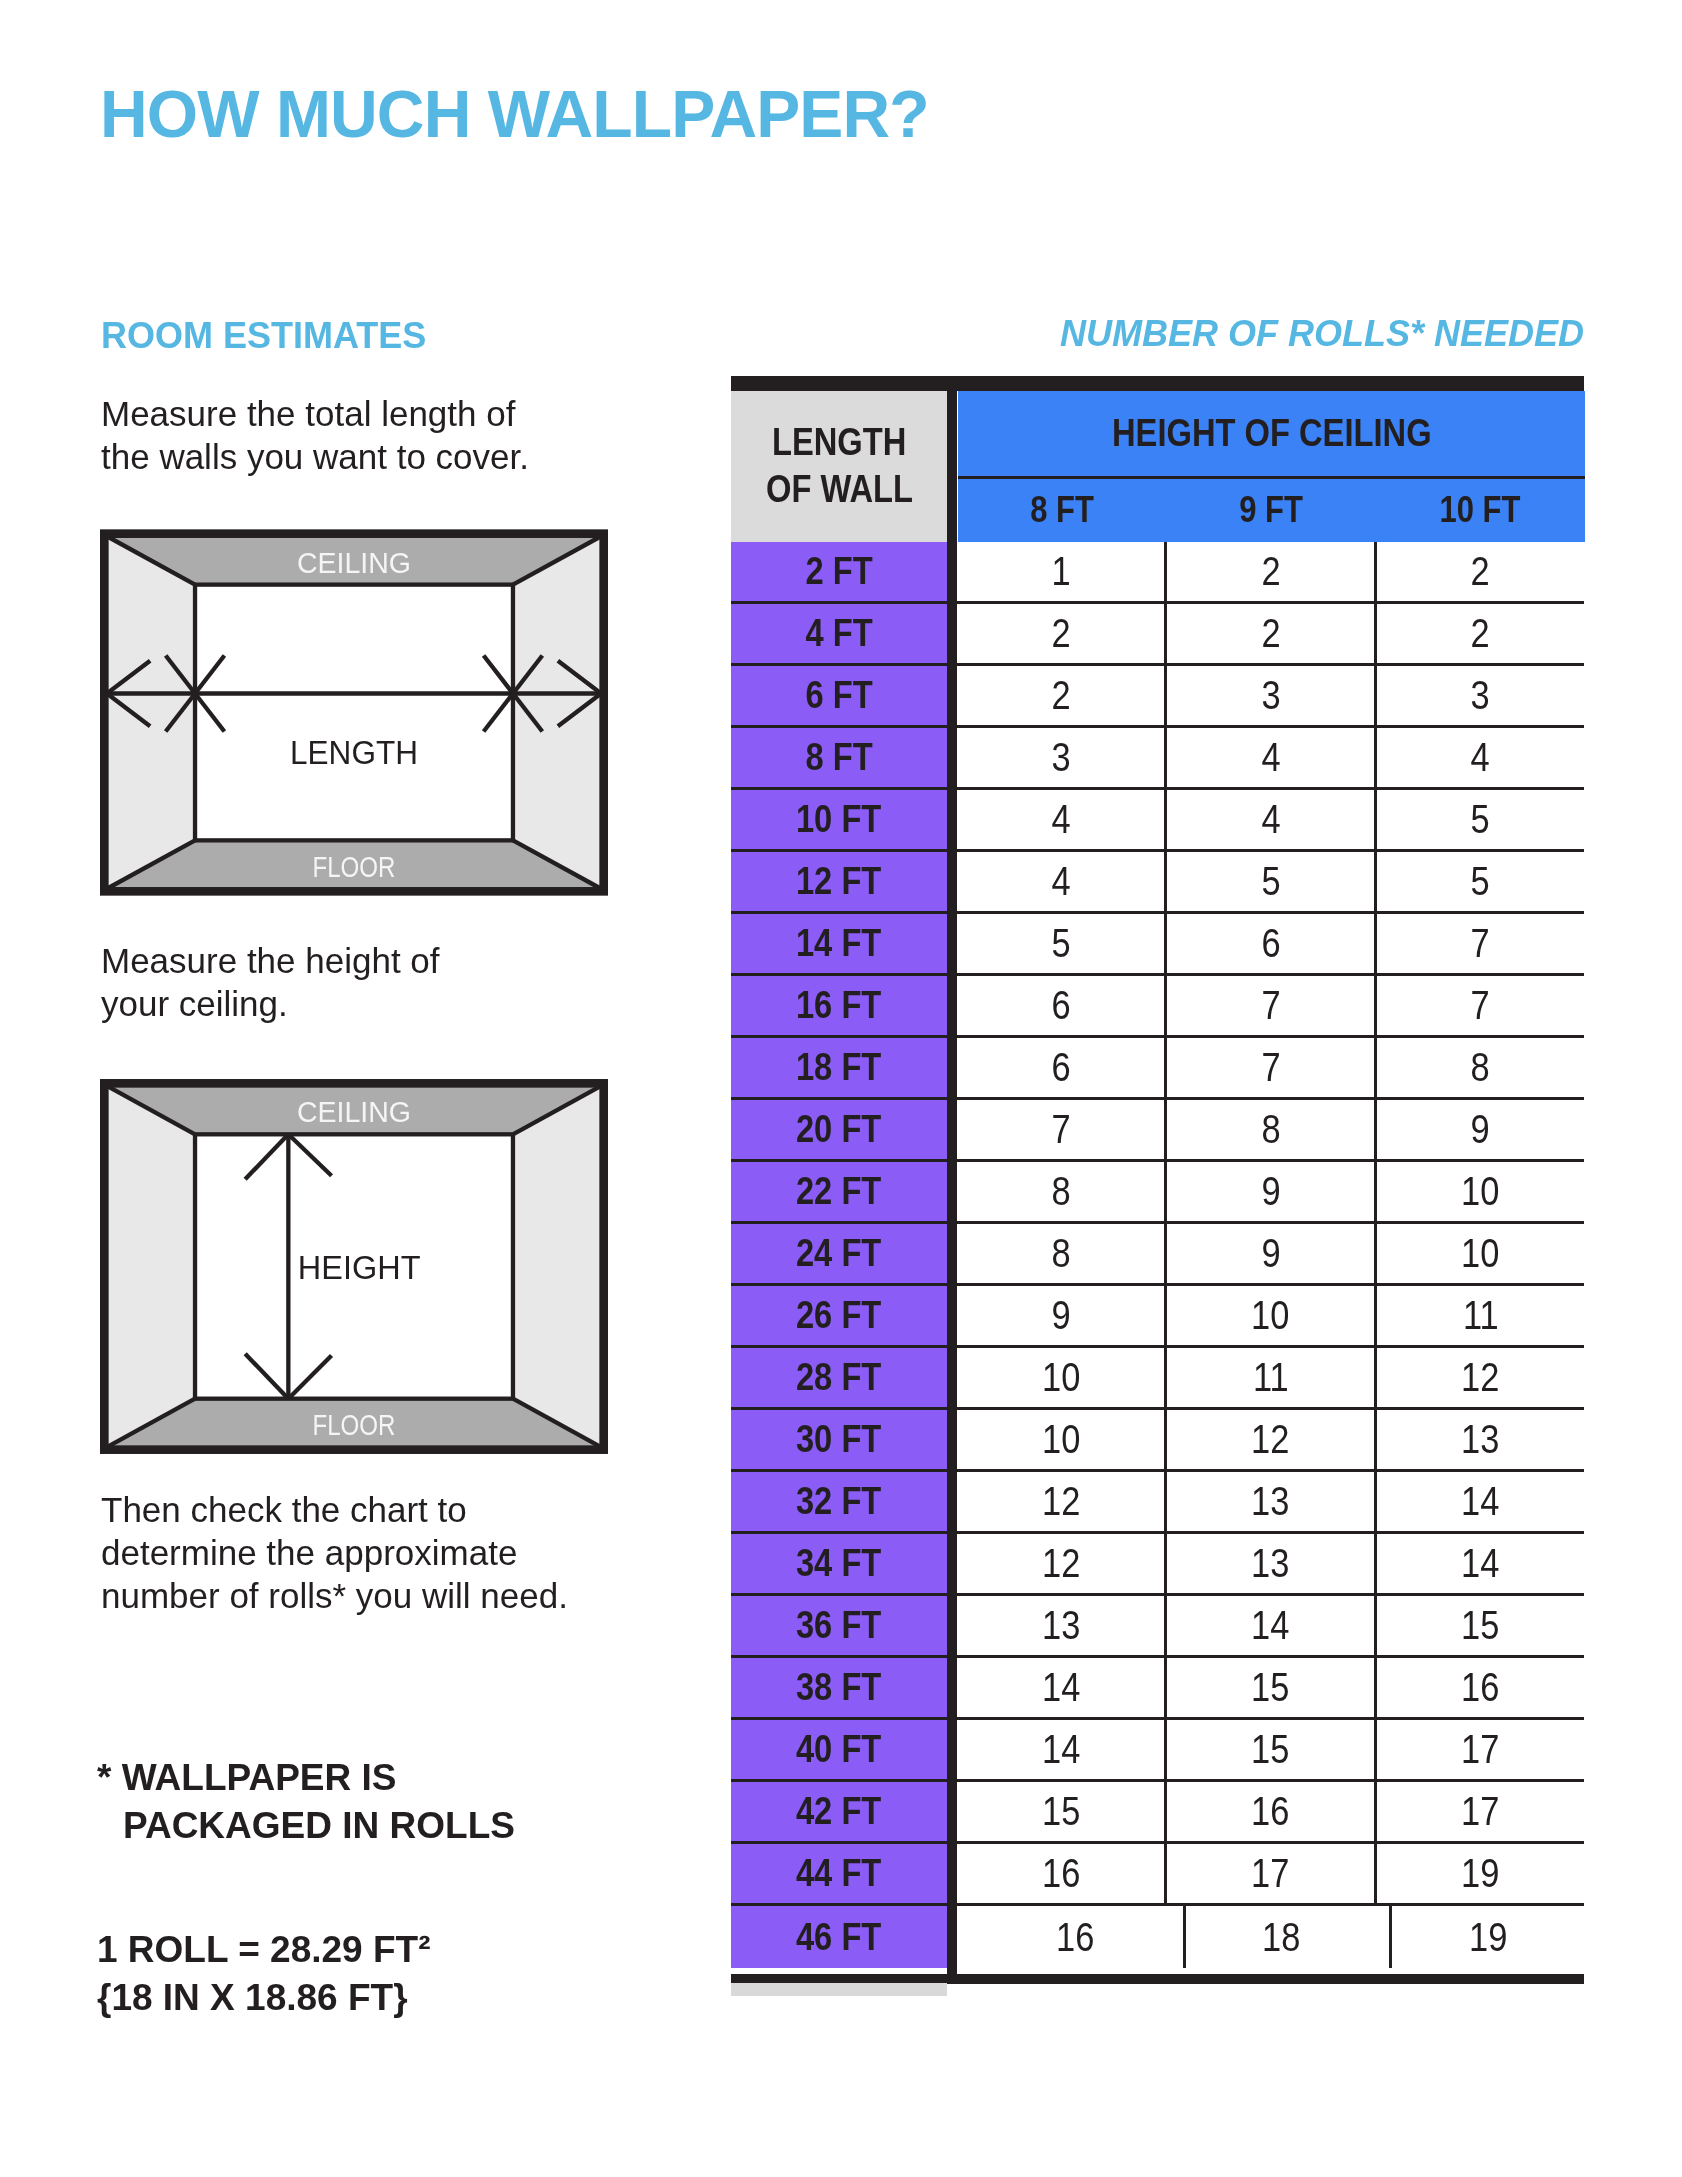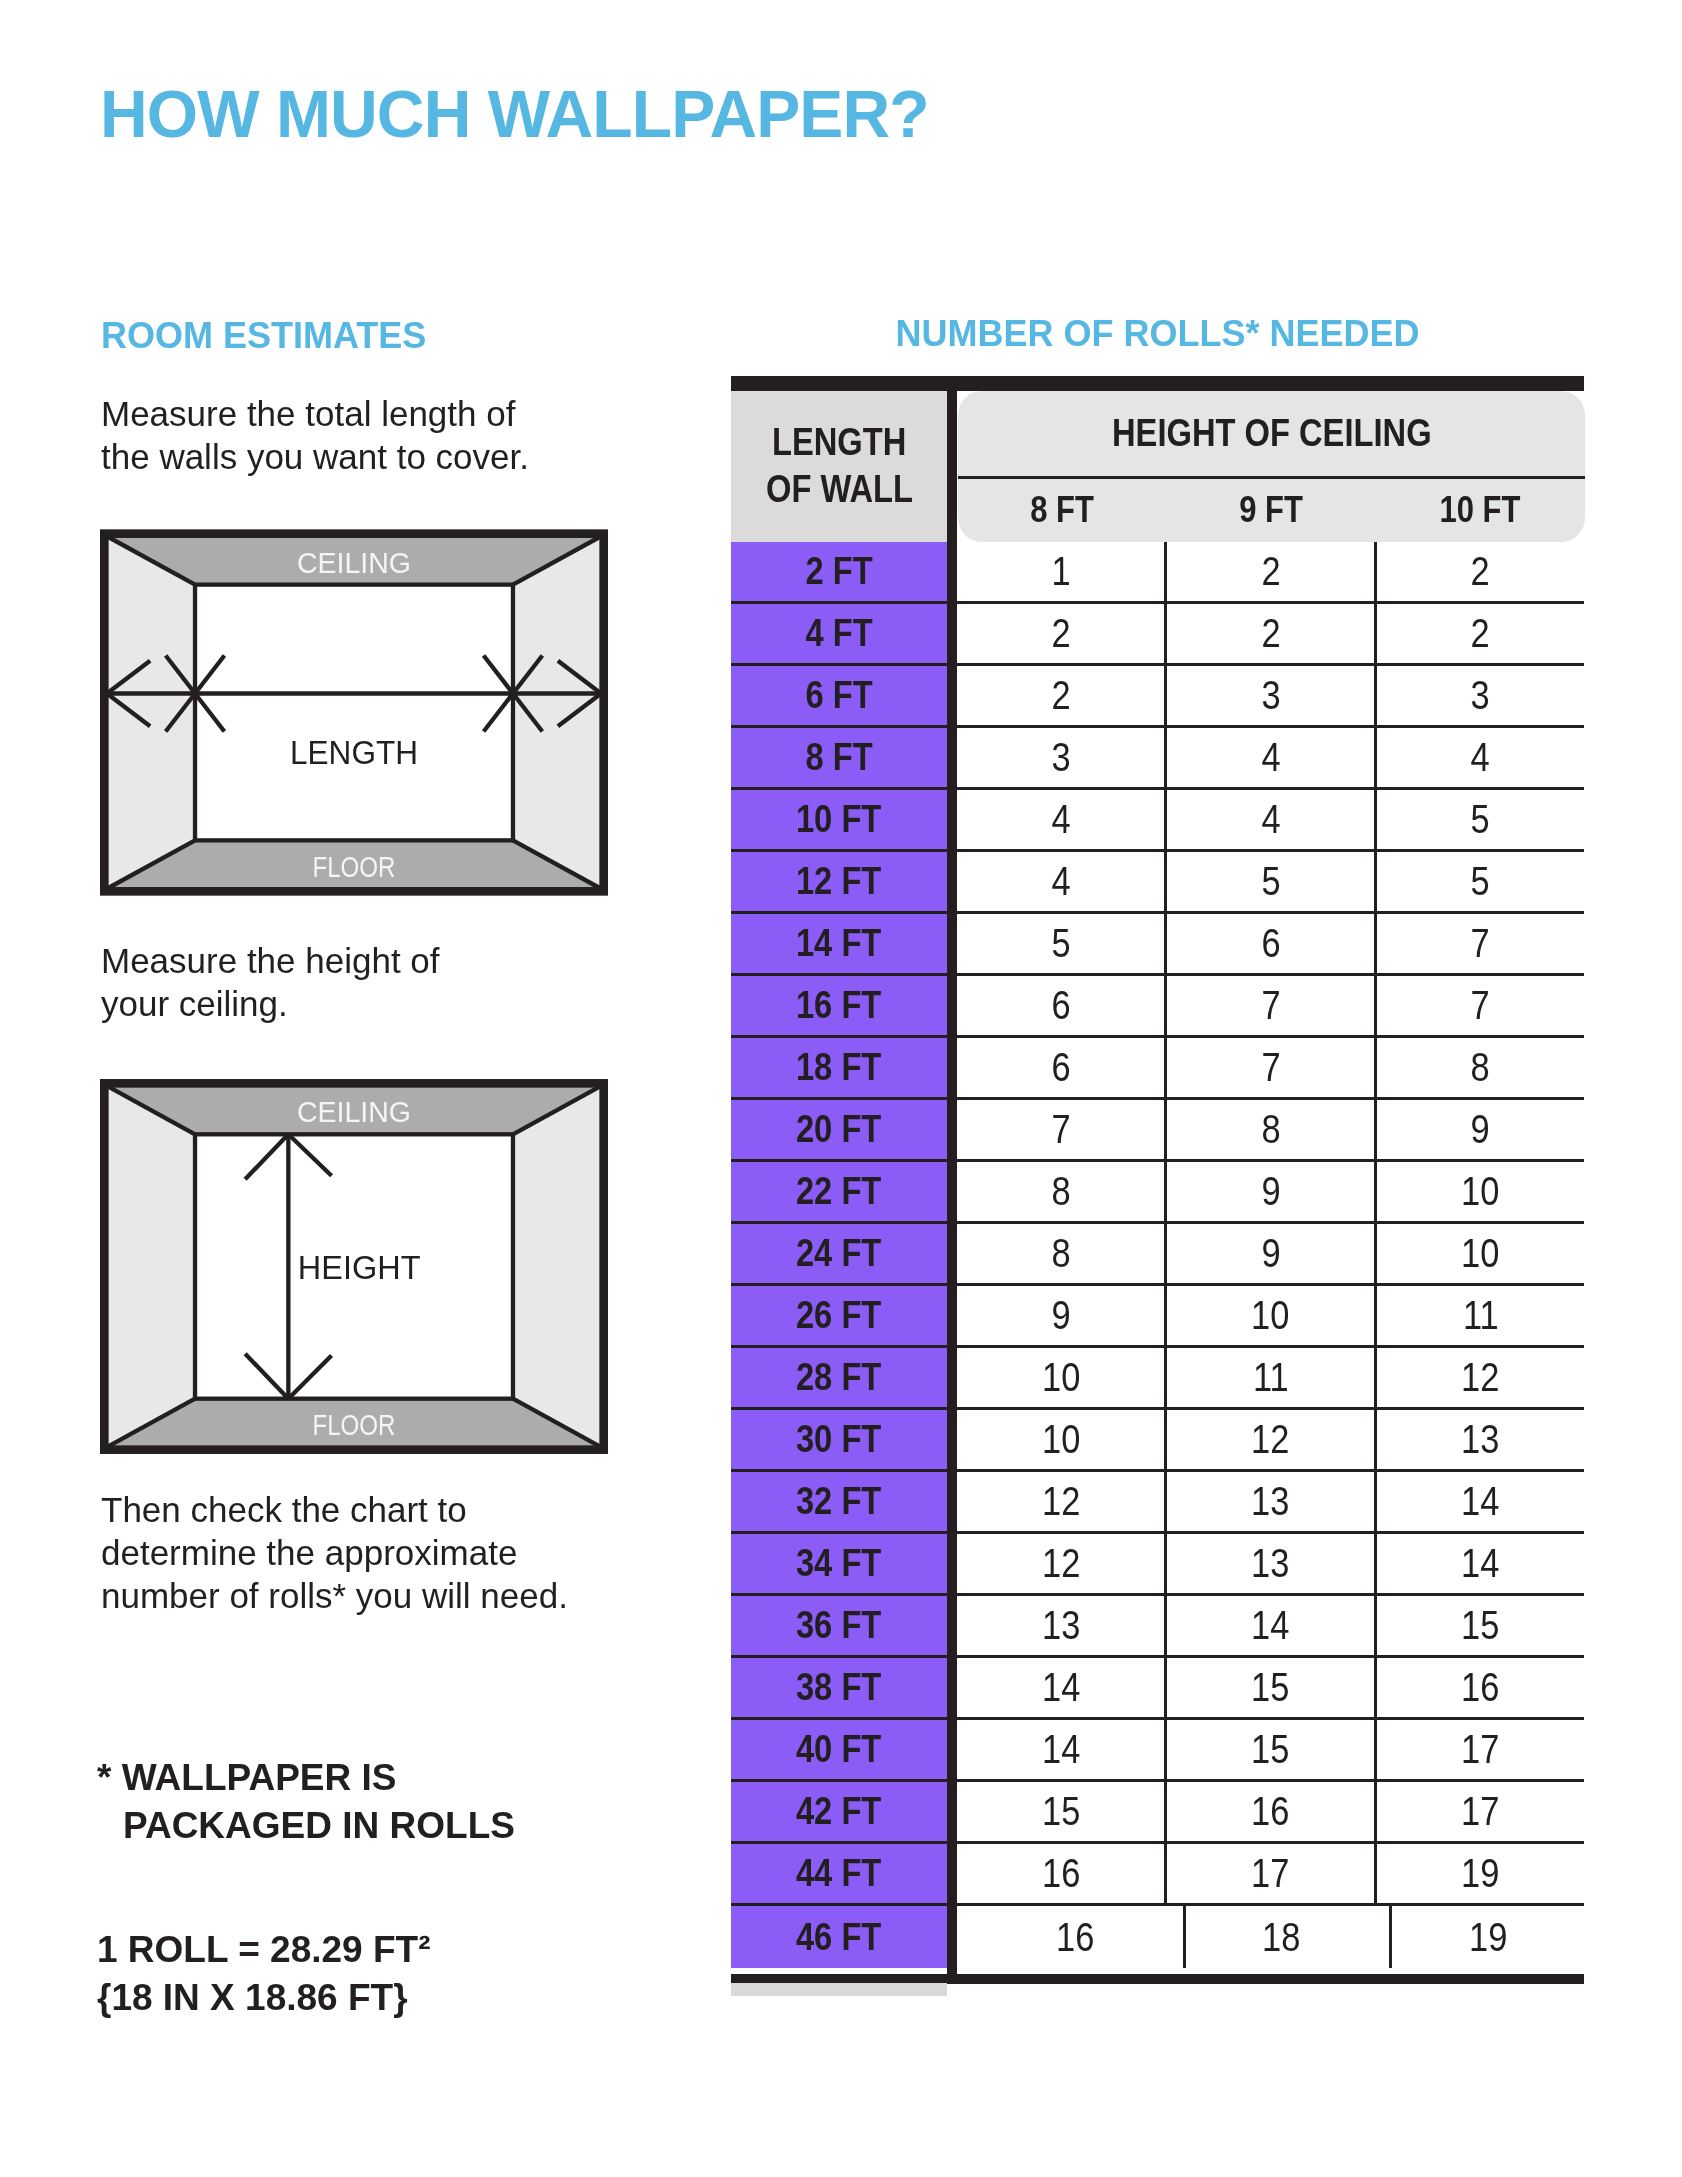--- a/index.html
+++ b/index.html
@@ -22,21 +22,21 @@
 
   
   .rolls-table { left:731px; top:376px; width:853px; height:1622px; }
   .t-topbar { left:0; top:0; width:853px; height:14.7px; background:#231F20; }
   .t-divider { left:216px; top:0; width:10.4px; height:1607px; background:#231F20; }
   .t-hleft {
     left:0; top:14.7px; width:216px; height:151px; background:#DBDBDB;
     display:flex; flex-direction:column; align-items:center; justify-content:center;
     font-size:38px; line-height:47px; font-weight:bold;
   }
-  .t-hright { left:227px; top:14.7px; width:627px; height:151px; background:#e5e5e5;border-radius:24px; }
+  .t-hright { left:227px; top:14.7px; width:627px; height:151px; background:#3b82f6; }
   .t-group {
     position:absolute; left:0; top:0; width:627px; height:85px;
     display:flex; align-items:center; justify-content:center;
     font-size:38px; font-weight:bold;
   }
   .t-hline { position:absolute; left:0; top:85px; width:627px; height:3.5px; background:#231F20; }
   .t-subrow {
     position:absolute; left:0; top:88px; width:627px; height:63px; display:flex;
   }
   .t-subcell {
@@ -57,21 +57,21 @@
   .t-c {
     flex:1; background:#ffffff; display:flex; align-items:center; justify-content:center;
     font-size:40px;
   }
   .t-c.bl { border-left:3.5px solid #231F20; }
   .t-botbar { left:0; top:1598px; width:853px; height:9.5px; background:#231F20; }
   .t-stub { left:0; top:1607px; width:216px; height:13px; background:#D9D9D9; }
 
   .cx { display:inline-block; transform:scaleX(0.86); }
 
-  .tbl-head { left:731px; top:311px; width:853px; text-align:center; }
+  .tbl-head { left:731px; top:311px; width:853px; text-align:right;font-style:italic; }
   .diagram { display:block; }
 </style>
 </head>
 <body>
 
 <div class="page">
 
   <div class="abs title">HOW MUCH WALLPAPER?</div>
 
   <div class="abs sec-head" style="left:101px; top:313px;">ROOM ESTIMATES</div>

